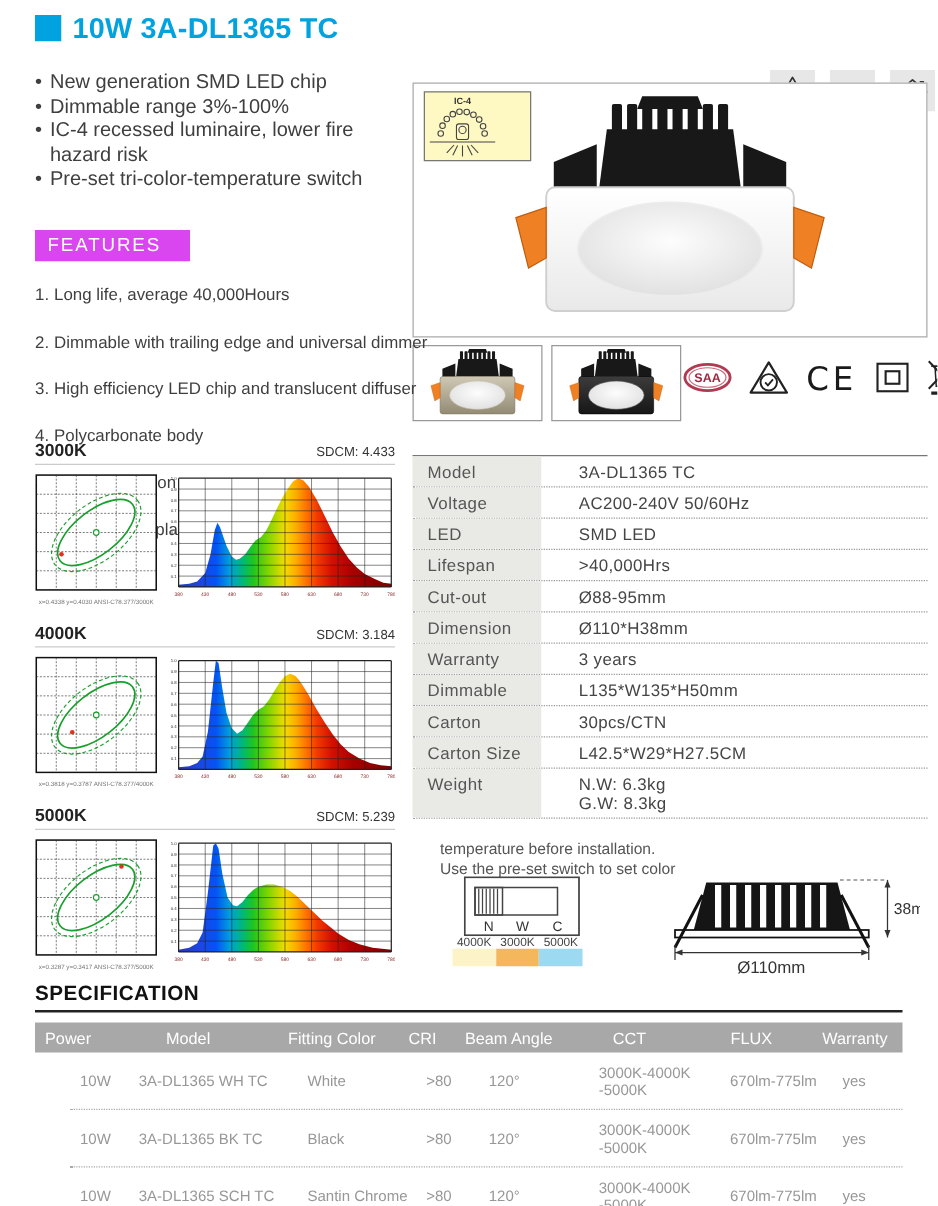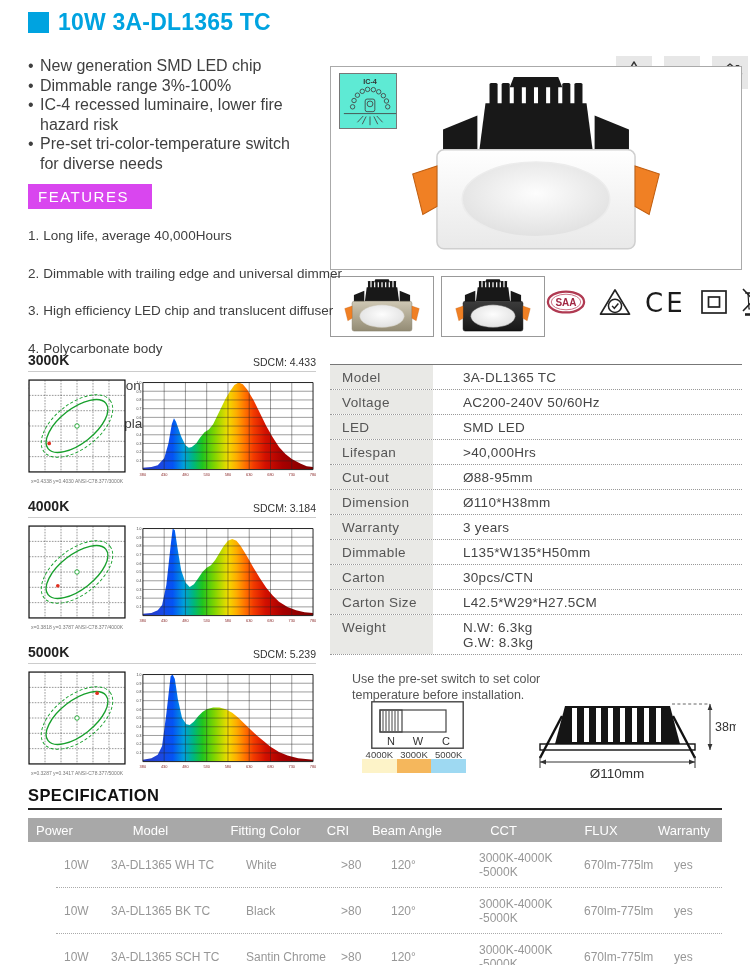--- a/index.html
+++ b/index.html
@@ -18,21 +18,21 @@
   .bullets li:before { content:"•"; position:absolute; left:0; color:#3f3f3f; }
   .bullets li.cont:before { content:""; }
 
   
   .top-icons { position:absolute; left:616px; top:30px; display:flex; gap:12px;margin-top:26px; }
   .top-icons .ibox { width:36px; height:33px; background:#e7e7e7; display:flex; align-items:center; justify-content:center; }
   .ip54 { font-size:12.5px; font-weight:bold; color:#333; }
 
   
   .image-panel { position:absolute; left:330px; top:66px; width:412px; height:204px; border:1px solid #aaa; background:#fff; }
-  .ic4-inset { position:absolute; left:8px; top:6px; width:58px; height:56px; border:1px solid #777; background:#5eead4; }
+  .ic4-inset { position:absolute; left:8px; top:6px; width:86px; height:56px; border:1px solid #777; background:#fef9c3; }
   .product-main { position:absolute; left:52px; top:6px; width:306px; height:192px; }
 
   .thumbs { position:absolute; left:330px; top:276px; display:flex; gap:7px; }
   .thumb { width:104px; height:61px; border:1px solid #999; background:#fff; display:flex; align-items:center; justify-content:center; }
 
   .certs { position:absolute; left:546px; top:286px; display:flex; align-items:center; gap:11px; }
 
   
   .features-header { position:absolute; left:28px; top:172px; width:124px; height:25px; background:#d946ef; color:#fff; font-size:15px; letter-spacing:1.5px; padding:4px 0 0 10px;margin-top:12px; }
   .features { position:absolute; left:28px; top:211px; list-style:none; }
@@ -84,21 +84,20 @@
   <div class="hdr">
     <span class="sq"></span>
     <h1>10W 3A-DL1365 TC</h1>
   </div>
 
   <ul class="bullets">
       <li>New generation SMD LED chip</li>
       <li>Dimmable range 3%-100%</li>
       <li>IC-4 recessed luminaire, lower fire hazard risk</li>
       <li>Pre-set tri-color-temperature switch</li>
-      <li class="cont">for diverse needs</li>
     </ul>
 
   <div class="top-icons">
     <div class="ibox">
       <svg width="30" height="27" viewBox="0 0 34 30">
         <path d="M17 3 L31 27 L3 27 Z" fill="none" stroke="#333" stroke-width="1.6" stroke-linejoin="round"></path>
         <circle cx="17" cy="19" r="6.2" fill="none" stroke="#333" stroke-width="1.4"></circle>
       </svg>
     </div>
     <div class="ibox">
@@ -583,22 +582,22 @@
         <div class="info-value">L42.5*W29*H27.5CM</div>
       </div>
       <div class="info-row">
         <div class="info-label">Weight</div>
         <div class="info-value">N.W: 6.3kg
 G.W: 8.3kg</div>
       </div>
     </div>
 
   <div class="switch-note">
+    <div>temperature before installation.</div>
     <div>Use the pre-set switch to set color</div>
-    <div>temperature before installation.</div>
   </div>
 
   <svg class="switch-svg" width="93" height="48" viewBox="0 0 93 48">
     <rect x="0.8" y="0.8" width="91.4" height="46.4" fill="none" stroke="#444" stroke-width="1.4"></rect>
     <rect x="9" y="9" width="66" height="22" fill="none" stroke="#444" stroke-width="1.2"></rect>
     <g>
       <rect x="9" y="9" width="22" height="22" fill="none" stroke="#444" stroke-width="1.2"></rect>
       <g stroke="#444" stroke-width="1">
         <line x1="12" y1="10" x2="12" y2="30"></line>
           <line x1="15" y1="10" x2="15" y2="30"></line>

